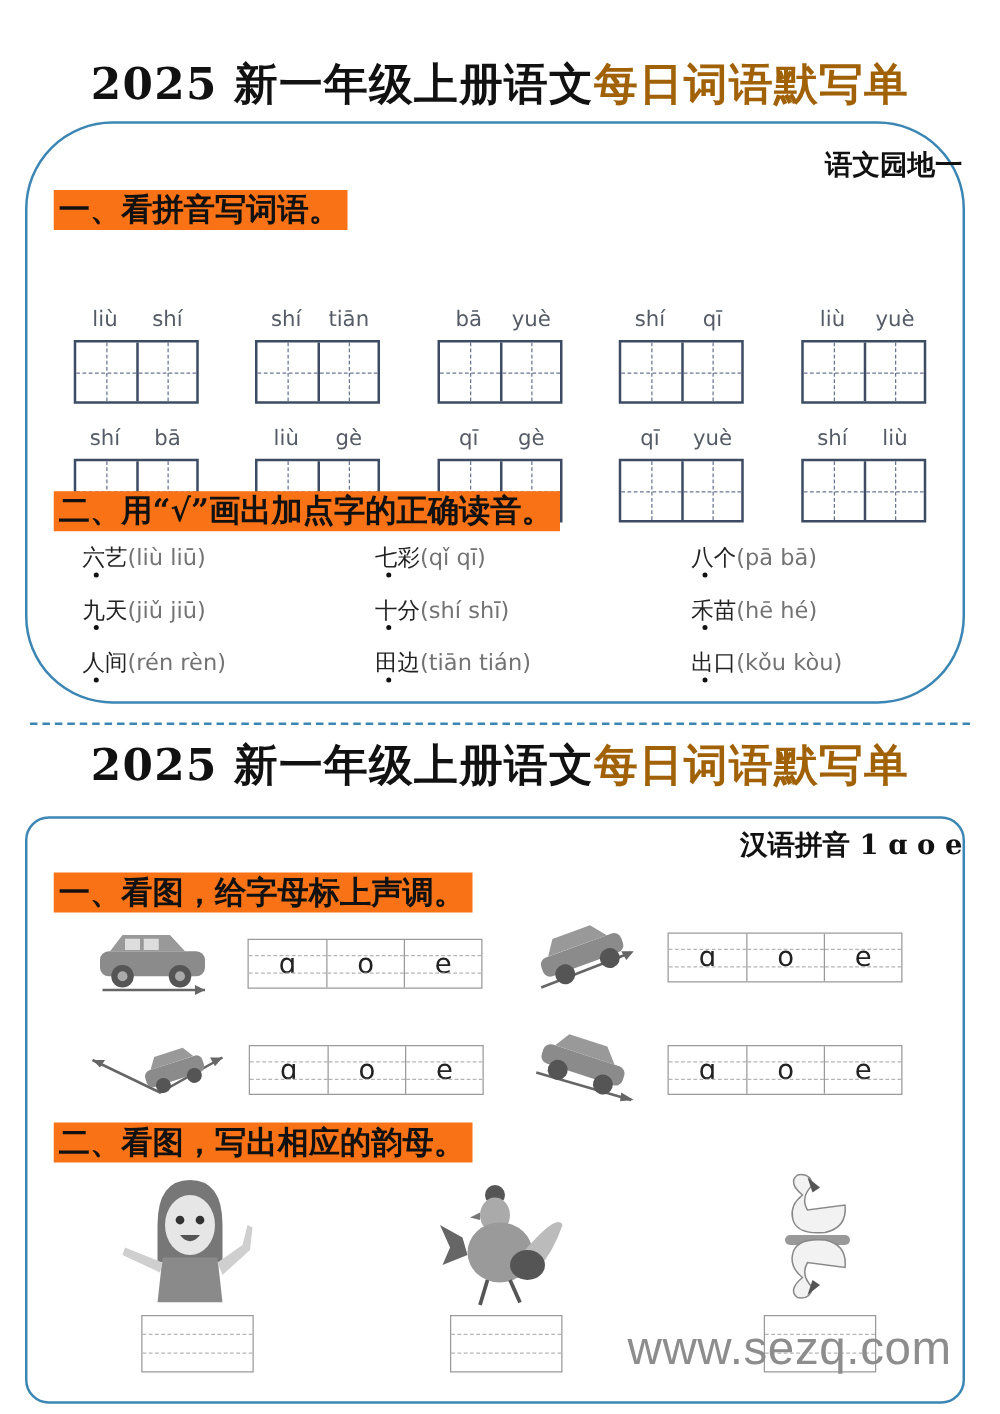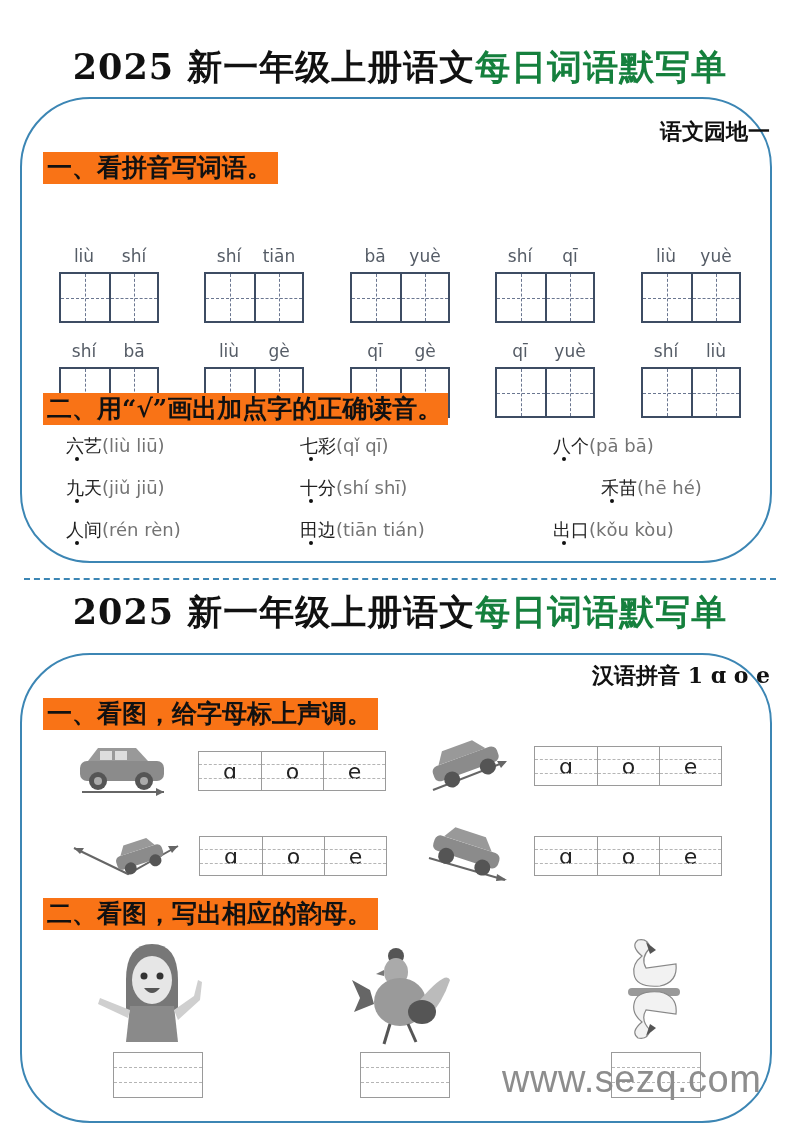--- a/index.html
+++ b/index.html
@@ -5,21 +5,21 @@
   * { box-sizing: border-box; margin: 0; padding: 0; }
   html, body { width: 800px; height: 1131px; background: #ffffff; overflow: hidden; }
   body { position: relative; font-family: "DejaVu Sans", sans-serif; color: #111; }
 
   .title {
     position: absolute; left: 0; width: 800px; text-align: center;
     font-family: "DejaVu Serif", serif; font-weight: bold; font-size: 35px;
     letter-spacing: 1px; white-space: nowrap;
   }
   .title .black { color: #111; }
-  .title .red { color: #15803d; text-align: center; }
+  .title .red { color: #a16207; text-align: center; }
 
   .card {
     position: absolute; border: 2px solid #3c86b4; border-radius: 70px;
     background: #fff;
   }
   .card-title {
     position: absolute; left: 0; right: 0; text-align: right;
     font-family: "DejaVu Serif", serif; font-weight: bold; font-size: 22px; color: #111;
   }
   .section-head {
@@ -213,33 +213,33 @@
 </div>
 
 <div class="section-head" style="left:43px; top:393px;">二、用“√”画出加点字的正确读音。</div>
 
 <div class="choice" style="left:66px; top:434px;"><span class="hz"><span>六</span><i class="dot"></i></span><span class="hz">艺</span><span class="py">(liù   liū)</span></div>
 <div class="choice" style="left:300px; top:434px;"><span class="hz"><span>七</span><i class="dot"></i></span><span class="hz">彩</span><span class="py">(qǐ   qī)</span></div>
 <div class="choice" style="left:553px; top:434px;"><span class="hz"><span>八</span><i class="dot"></i></span><span class="hz">个</span><span class="py">(pā   bā)</span></div>
 
 <div class="choice" style="left:66px; top:476px;"><span class="hz"><span>九</span><i class="dot"></i></span><span class="hz">天</span><span class="py">(jiǔ   jiū)</span></div>
 <div class="choice" style="left:300px; top:476px;"><span class="hz"><span>十</span><i class="dot"></i></span><span class="hz">分</span><span class="py">(shí   shī)</span></div>
-<div class="choice" style="left:553px; top:476px;margin-left:48px;"><span class="hz"><span>禾</span><i class="dot"></i></span><span class="hz">苗</span><span class="py">(hē   hé)</span></div>
+<div class="choice" style="left:553px; top:476px;"><span class="hz"><span>禾</span><i class="dot"></i></span><span class="hz">苗</span><span class="py">(hē   hé)</span></div>
 
 <div class="choice" style="left:66px; top:518px;"><span class="hz"><span>人</span><i class="dot"></i></span><span class="hz">间</span><span class="py">(rén   rèn)</span></div>
 <div class="choice" style="left:300px; top:518px;"><span class="hz"><span>田</span><i class="dot"></i></span><span class="hz">边</span><span class="py">(tiān   tián)</span></div>
 <div class="choice" style="left:553px; top:518px;"><span class="hz"><span>出</span><i class="dot"></i></span><span class="hz">口</span><span class="py">(kǒu   kòu)</span></div>
 
 <div class="divider"></div>
 
 <div class="title" style="top:589px;">
   <span class="black">2025 新一年级上册语文</span><span class="red">每日词语默写单</span>
 </div>
 
-<div class="card" style="left:20px; top:653px; width:752px; height:470px;">
+<div class="card" style="left:20px; top:653px; width:752px; height:470px;border-radius:19px;">
   <div class="card-title" style="top:6px;">汉语拼音 1  ɑ  o  e</div>
 </div>
 
 <div class="section-head" style="left:43px; top:698px;">一、看图，给字母标上声调。</div>
 
 <svg class="pic" style="left:72px; top:745px;" width="100" height="52" viewBox="0 0 100 52">
   <rect x="8" y="16" width="84" height="20" rx="7" fill="#8b8b8b"></rect>
   <path d="M16 16 L26 3 L64 3 L76 16 Z" fill="#999"></path>
   <rect x="28" y="6" width="12" height="9" fill="#ddd"></rect>
     <rect x="43" y="6" width="12" height="9" fill="#ddd"></rect>

